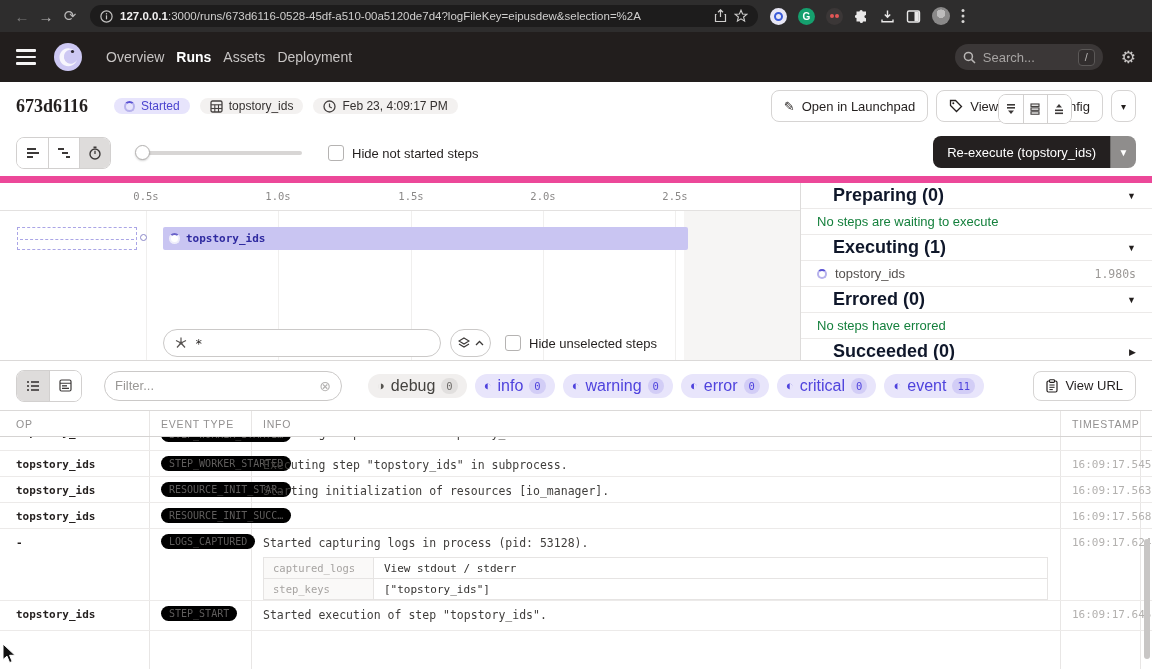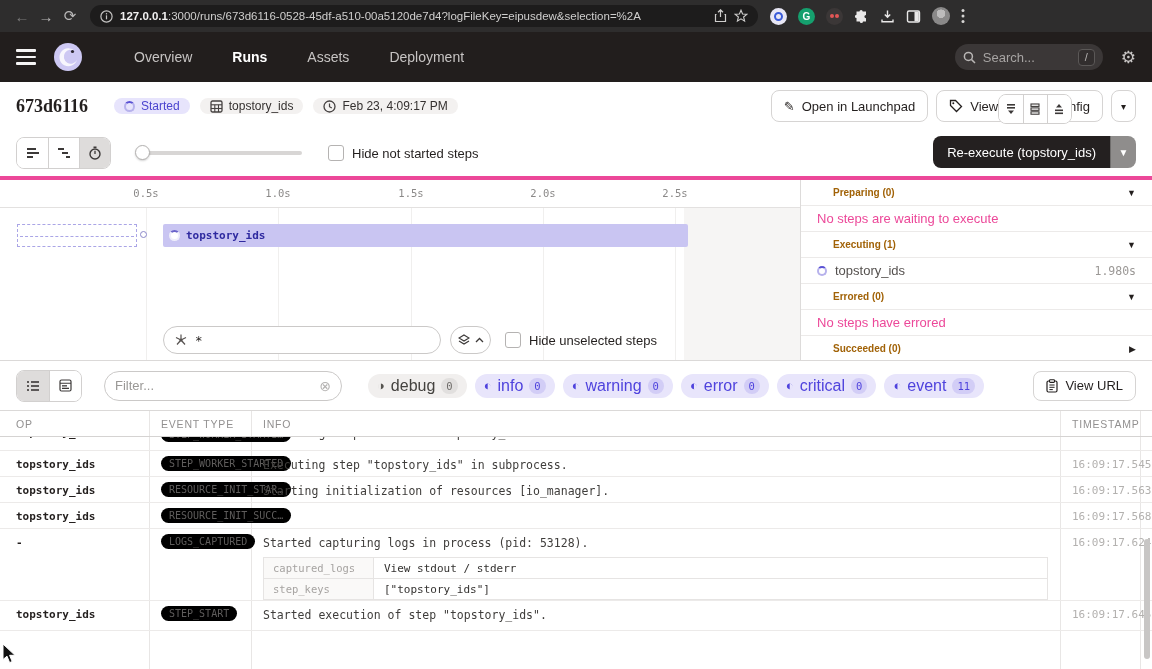--- a/index.html
+++ b/index.html
@@ -22,21 +22,21 @@
   .chrome-icons { display:flex; align-items:center; gap:11px; margin-left:12px; }
   .extdot { width:17px; height:17px; border-radius:50%; display:flex; align-items:center; justify-content:center;
             font-size:10px; font-weight:700; color:#fff; }
   .avatar { width:18px; height:18px; border-radius:50%; background:radial-gradient(circle at 50% 38%, #bdbcbc 0 30%, #8a8989 31% 100%); }
 
   
   .topnav { position:absolute; left:0; top:32px; width:1152px; height:50px; background:#221e1d;
             display:flex; align-items:center; padding:0 16px; }
   .burger { width:20px; display:flex; flex-direction:column; gap:4px; margin-right:16px; cursor:pointer; }
   .burger i { display:block; height:2.5px; background:#f5f4f4; border-radius:1px; }
-  .navlink { font-size:14px; color:#c7c4c3; margin-left:40px; cursor:pointer; }
+  .navlink { font-size:14px; color:#c7c4c3; margin-left:12px; cursor:pointer; }
   .navlink.active { color:#ffffff; font-weight:700; }
   .searchpill { margin-left:auto; width:148px; height:26px; border-radius:13px; background:#3b3737;
                 display:flex; align-items:center; padding:0 8px; gap:7px; cursor:text; }
   .searchpill .ph { font-size:13px; color:#a7a4a3; flex:1; }
   .slashkey { font-size:11px; color:#b5b2b1; border:1px solid #5b5857; border-radius:4px; padding:0 6px; line-height:15px; background:#322e2e; }
   .gear { color:#c9c6c5; font-size:17px; margin-left:18px; cursor:pointer; }
 
   
   .runheader { position:absolute; left:0; top:82px; width:1152px; height:48px; background:#fff;
                display:flex; align-items:center; padding:0 16px; gap:10px; }
@@ -64,21 +64,21 @@
   .cbxlbl { font-size:13px; color:#231f1e; margin-left:8px; }
   .gt-right { margin-left:auto; display:flex; align-items:center; gap:12px;flex-direction:column; }
   .splitbtn { display:flex; height:32px; border-radius:8px; overflow:hidden; cursor:pointer; }
   .splitbtn .mainpart { background:#242020; color:#fff; font-size:13px; display:flex; align-items:center; padding:0 14px; }
   .splitbtn .droppart { width:26px; background:#8f8d8c; color:#fff; display:flex; align-items:center; justify-content:center;
                         border-left:1px solid #6f6d6c; font-size:10px; }
   .redbtn { height:32px; border-radius:8px; background:#e5503b; color:#fff; font-size:13px; display:flex;
             align-items:center; gap:7px; padding:0 13px; cursor:pointer; border:none; }
 
   
-  .main { position:absolute; left:0; top:176px; width:1152px; height:184px; border-top:4px solid #ec4899; display:flex; }
+  .main { position:absolute; left:0; top:176px; width:1152px; height:184px; border-top:7px solid #ec4899; display:flex; }
   .gantt { position:relative; width:800px; height:184px; background:#fff; overflow:hidden; }
   .axis { position:absolute; left:0; top:0; width:800px; height:28px; border-bottom:1px solid #e3e1e0; }
   .tick { position:absolute; top:7px; width:40px; margin-left:-20px; text-align:center; font-size:10.5px; color:#8a8887; }
   .gline { position:absolute; top:28px; bottom:0; width:1px; background:#f0efee; }
   .band { position:absolute; left:684px; top:28px; width:116px; bottom:0; background:#f6f5f4; }
   .dashedbox { position:absolute; left:17px; top:44px; width:120px; height:23px; border:1px dashed #aaa5e6; background:#fff; }
   .dashedbox i { position:absolute; left:2px; right:2px; top:50%; border-top:1px dashed #aaa5e6; }
   .connector { position:absolute; left:140px; top:51px; width:7px; height:7px; border:1.5px solid #8b88c9; border-radius:50%; background:#fff; }
   .gbar { position:absolute; left:163px; top:44px; width:525px; height:23px; background:#c9c5f2; border-radius:2px;
           display:flex; align-items:center; padding:0 6px; gap:6px; cursor:pointer; }
@@ -86,23 +86,23 @@
   .gbar .spin { border-color:#efeefb; border-top-color:#6a63c9; background:#fff; }
   .stepquery { position:absolute; left:163px; top:146px; width:278px; height:28px; border:1px solid #cbc9c8; border-radius:14px;
                background:#fff; display:flex; align-items:center; padding:0 10px; gap:7px; }
   .stepquery input { border:none; outline:none; flex:1; font-size:12.5px; color:#231f1e; font-family:"DejaVu Sans Mono",monospace; }
   .layersbtn { position:absolute; left:450px; top:146px; width:41px; height:28px; border:1px solid #cbc9c8; border-radius:14px;
                background:#fff; display:flex; align-items:center; justify-content:center; gap:5px; cursor:pointer; color:#3c3938; }
   .g-hide { position:absolute; left:505px; top:146px; height:28px; display:flex; align-items:center; }
 
   .panel { position:relative; width:352px; height:184px; border-left:1px solid #dddbda; background:#fff; }
   .prow { height:26px; border-bottom:1px solid #eceae9; display:flex; align-items:center; padding:0 16px; gap:8px; }
-  .prow .ttl { font-size:10px; font-weight:700; color:#a16207;padding-left:16px; }
+  .prow .ttl { font-size:18px; font-weight:700; color:#0f172a;padding-left:16px; }
   .prow .chev { margin-left:auto; font-size:9px; color:#231f1e; }
-  .prow .empty { font-size:13px; color:#ec4899;text-align:right; }
+  .prow .empty { font-size:13px; color:#15803d;text-align:right; }
   .prow .stepname { font-size:13px; color:#55514f; }
   .prow .dur { margin-left:auto; font-size:11.5px; color:#9b9896; }
 
   
   .ltoolbar { position:absolute; left:0; top:360px; width:1152px; height:50px; border-top:1px solid #dbd9d8;
               background:#fff; display:flex; align-items:center; padding:0 16px; gap:8px; }
   .filterinput { width:238px; height:30px; border:1px solid #cbc9c8; border-radius:15px; display:flex; align-items:center;
                  padding:0 10px; margin-left:14px; margin-right:18px; }
   .filterinput input { border:none; outline:none; flex:1; font-size:13px; color:#231f1e; }
   .filterinput input::placeholder { color:#9a9896; }

